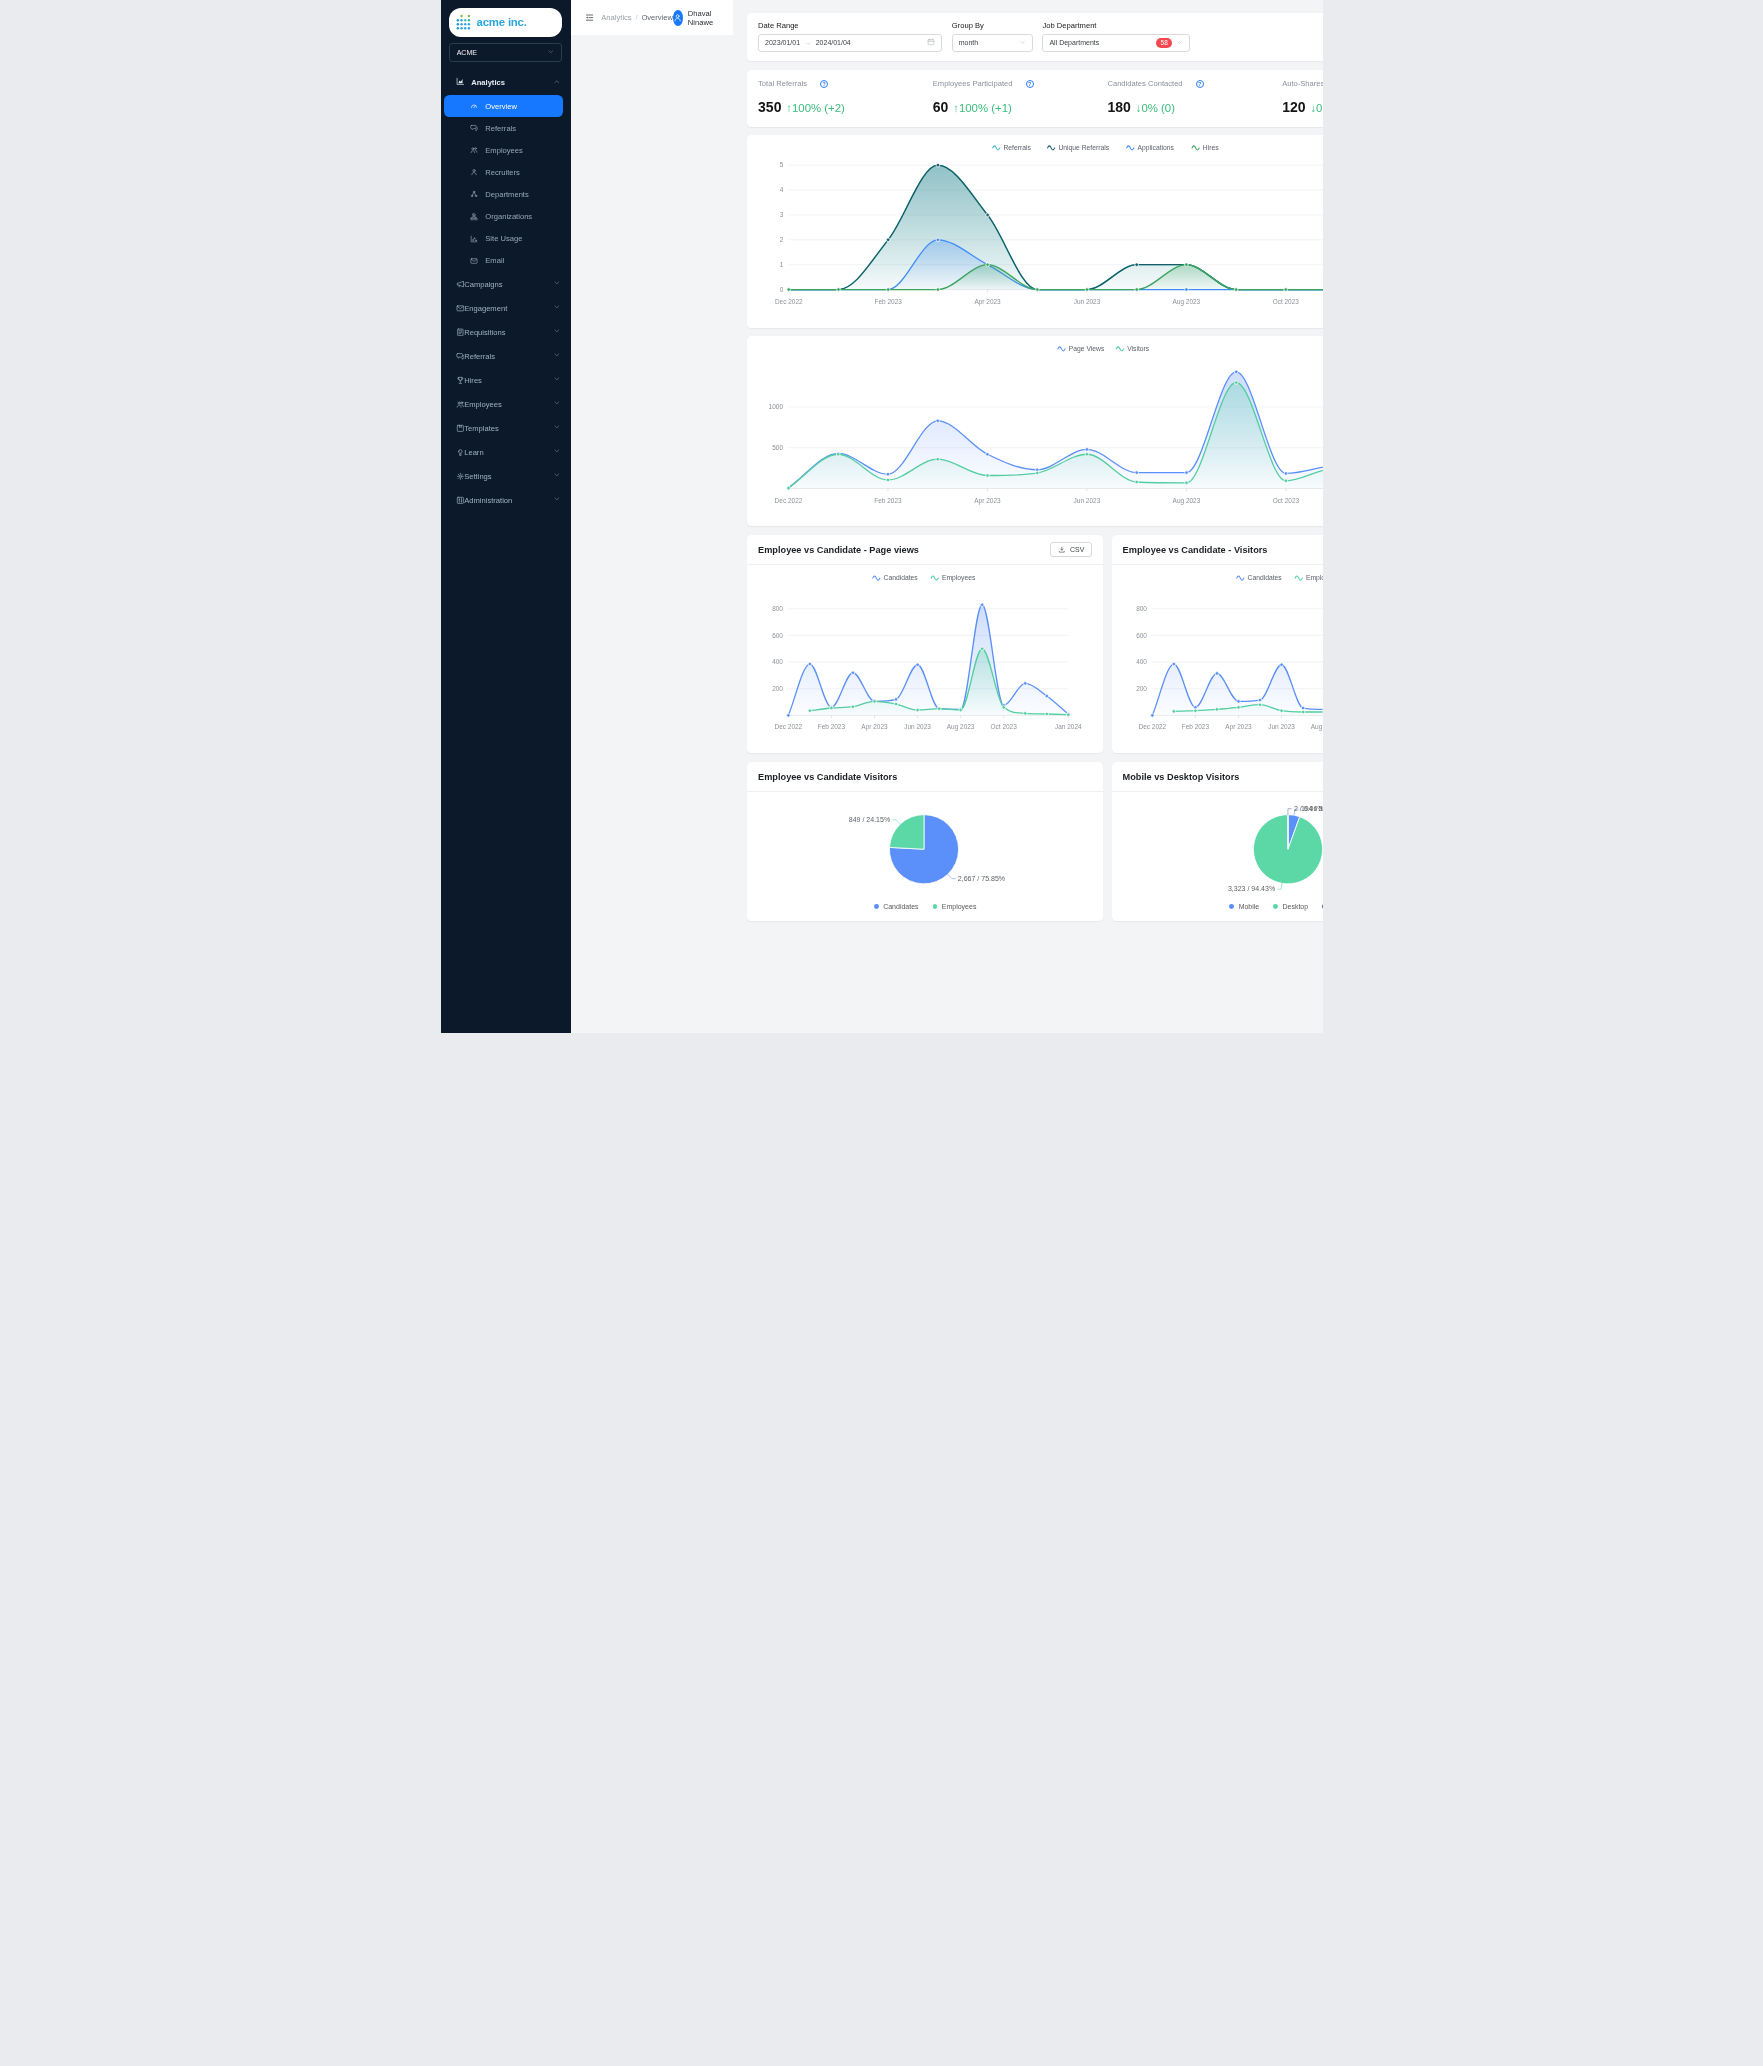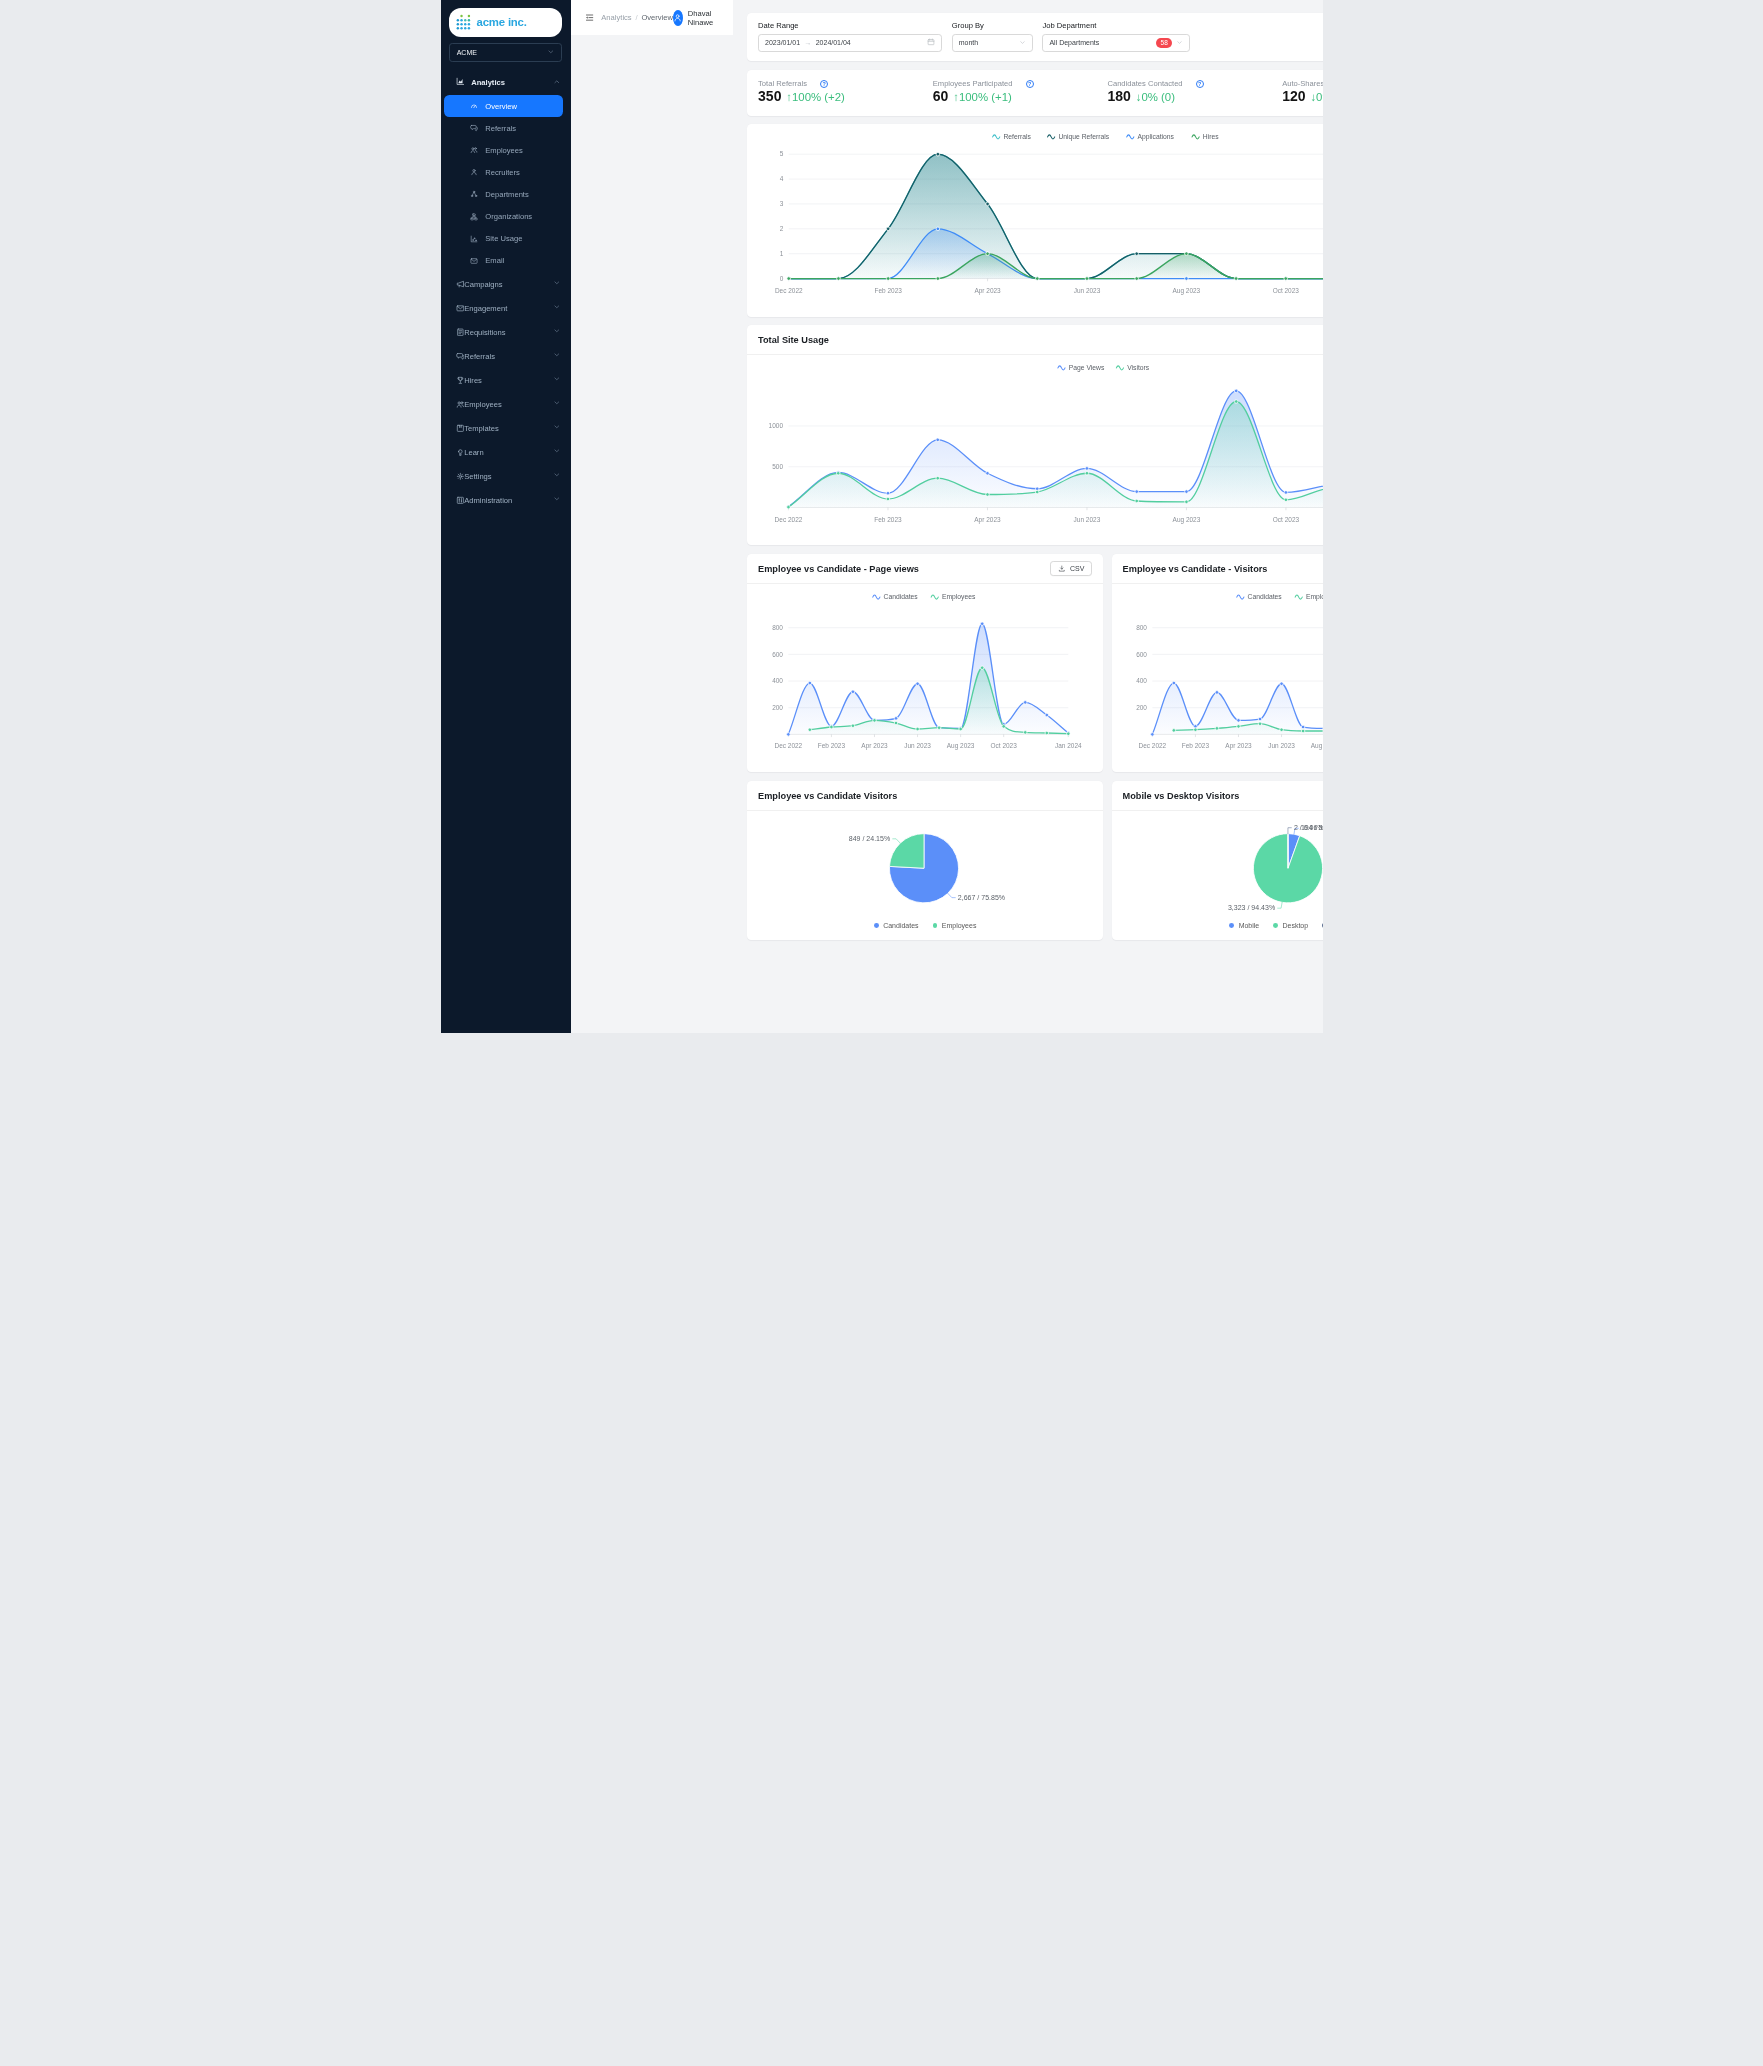--- a/index.html
+++ b/index.html
@@ -50,21 +50,21 @@
   .gb-input{width:81px;justify-content:space-between;color:#3c4147}
   .jd-input{width:148px;justify-content:space-between}
   .chev-gray{color:#b3b8be}
   .badge{background:#f5474f;color:#fff;font-size:6.5px;border-radius:4.9px;padding:1.1px 4.3px;margin-left:auto;margin-right:4.3px}
 
   
   .kpis{display:flex;padding:9.2px 10.8px 11.4px}
   .kpi{width:25%}
   .kpi-label{display:flex;align-items:center;gap:13px;font-size:7.6px;color:#8a9099}
   .help{width:8px;height:8px;border:0.6px solid #2f7cf6;border-radius:50%;color:#2f7cf6;font-size:5.4px;font-weight:700;display:inline-flex;align-items:center;justify-content:center;cursor:pointer}
-  .kpi-valrow{margin-top:0;display:flex;align-items:baseline;gap:4.9px}
+  .kpi-valrow{margin-top:11px;display:flex;align-items:baseline;gap:4.9px}
   .kpi-val{font-size:14px;font-weight:700;color:#141414}
   .kpi-delta{font-size:11.4px;color:#3abd7d}
 
   
   .chart-title-row{height:30px;display:flex;align-items:center;justify-content:space-between;padding:0 10.8px;border-bottom:0.5px solid #f0f0f0}
   .chart-title{font-size:9.2px;font-weight:700;color:#1b1f24}
   .csv-btn{display:flex;align-items:center;gap:4.3px;border:0.5px solid #d9d9d9;border-radius:3.2px;background:#fff;padding:2.7px 7px;font-size:7px;color:#3c4147;cursor:pointer;box-shadow:0 0.5px 0.5px rgba(0,0,0,.03)}
   .chart-body{padding:1.1px 9.7px 3.2px}
   .half-row{display:flex;gap:8.7px}
   .half-row .card{flex:1}
@@ -530,29 +530,20 @@
                 <circle cx="701.5" cy="284.0" r="3.3" fill="#3aa55f" stroke="#fff" stroke-width="1.4"></circle>
                 <circle cx="793.4" cy="238.0" r="3.3" fill="#3aa55f" stroke="#fff" stroke-width="1.4"></circle>
                 <circle cx="885.3" cy="284.0" r="3.3" fill="#3aa55f" stroke="#fff" stroke-width="1.4"></circle>
                 <circle cx="977.2" cy="284.0" r="3.3" fill="#3aa55f" stroke="#fff" stroke-width="1.4"></circle>
                 <circle cx="1069.2" cy="284.0" r="3.3" fill="#3aa55f" stroke="#fff" stroke-width="1.4"></circle>
                 <circle cx="1161.1" cy="284.0" r="3.3" fill="#3aa55f" stroke="#fff" stroke-width="1.4"></circle>
                 <circle cx="1253.0" cy="284.0" r="3.3" fill="#3aa55f" stroke="#fff" stroke-width="1.4"></circle>
               </svg></div>
           </section>
           <section class="card">
-            <div class="chart-title-row">
-              <span class="chart-title">Total Site Usage</span>
-              <button class="csv-btn">
-                <svg viewBox="0 0 16 16" width="7.6" height="7.6" fill="none" stroke="currentColor" stroke-width="1.25" stroke-linecap="round" stroke-linejoin="round">
-                  <path d="M8 2.2v6.4M5.4 6.2 8 8.8l2.6-2.6M2.8 11.2V13h10.4v-1.8"></path>
-                </svg>
-                <span>CSV</span>
-              </button>
-            </div>
             <div class="chart-body"><svg width="701" height="184" viewBox="0 0 1295 340">
                 <defs>
                   <linearGradient id="g-total-site-usage-0" x1="0" y1="0" x2="0" y2="1">
                     <stop offset="0" stop-color="#5b8ff9" stop-opacity="0.30"></stop>
                     <stop offset="1" stop-color="#5b8ff9" stop-opacity="0.02"></stop>
                   </linearGradient>
                   <linearGradient id="g-total-site-usage-1" x1="0" y1="0" x2="0" y2="1">
                     <stop offset="0" stop-color="#52ce9f" stop-opacity="0.30"></stop>
                     <stop offset="1" stop-color="#52ce9f" stop-opacity="0.02"></stop>
                   </linearGradient>

